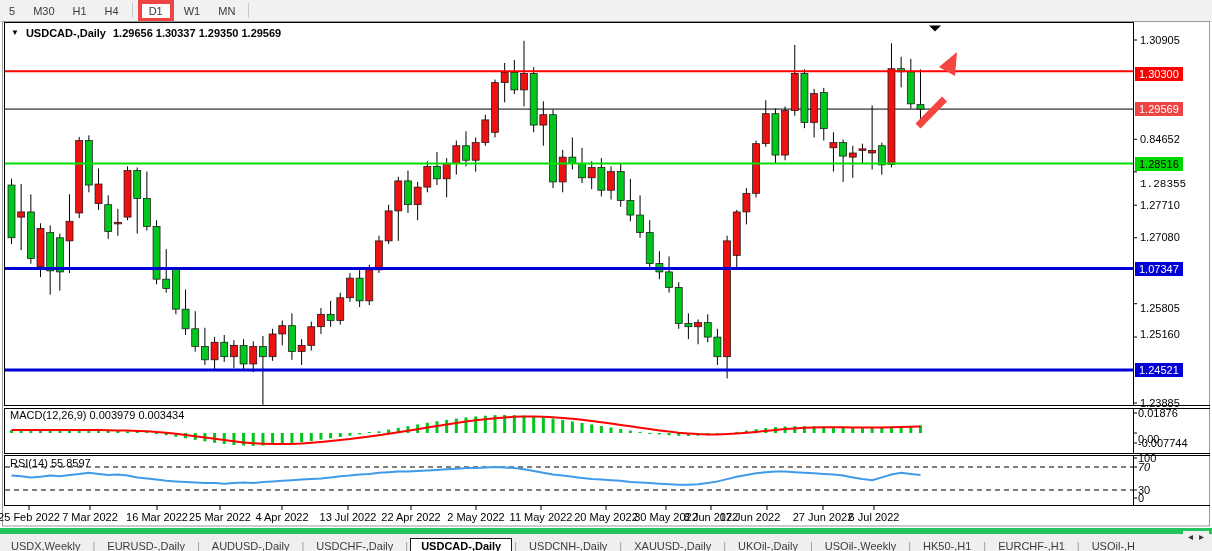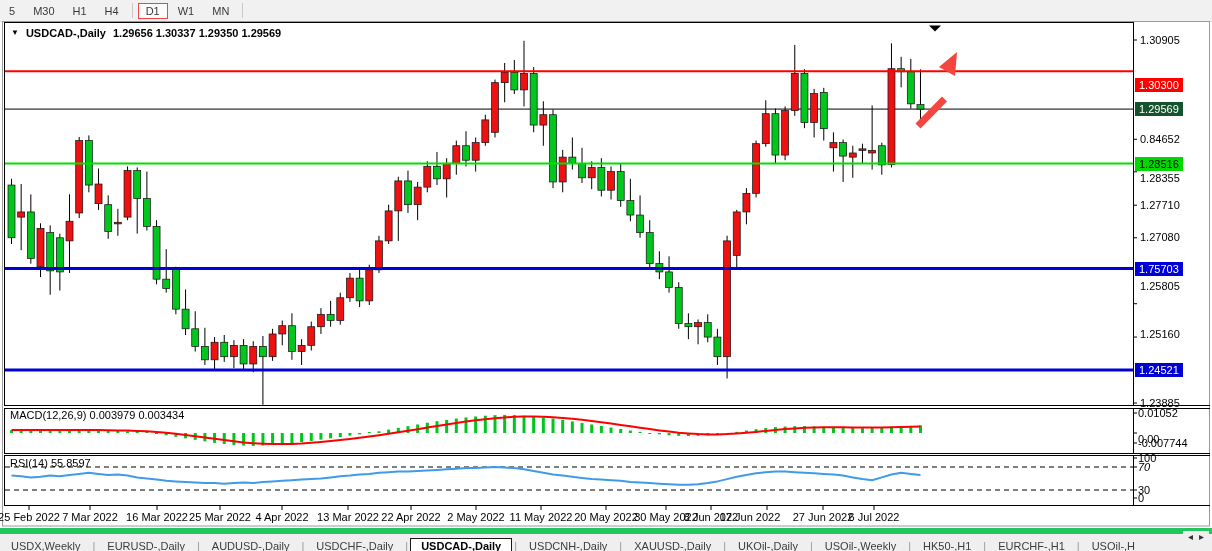--- a/index.html
+++ b/index.html
@@ -1,30 +1,30 @@
 <!DOCTYPE html>
 <html><head>
 <meta charset="utf-8">
 <style>
   html,body{margin:0;padding:0}
   body{width:1212px;height:551px;position:relative;background:#fff;
        font-family:"Liberation Sans",sans-serif;overflow:hidden;-webkit-font-smoothing:none}
   #toolbar{position:absolute;top:0;left:0;width:1212px;height:21px;background:#f1f1f1;
        border-bottom:1px solid #dcdcdc;display:flex;align-items:center;font-size:11px;color:#3a3a3a}
   .tf-btn{padding:2px 8px;margin:0 1px;cursor:default}
-  .tf-btn.active{background:#fbfbfb;border:1px solid #ef4444;padding:1px 7px}
+  .tf-btn.active{background:#fbfbfb;border:4px solid #ef4444;padding:1px 7px}
   .tf-sep{width:1px;height:15px;background:#c9c9c9;margin:0 4px}
   #chart-svg{position:absolute;left:0;top:0}
   #title{position:absolute;left:11px;top:27px;font-size:11px;font-weight:700;color:#000;
        display:flex;align-items:center;gap:7px;z-index:5}
   #title .tri{font-size:8px;position:relative;top:-1px}
   .price-label{position:absolute;left:1140px;font-size:11px;color:#000;height:13px;line-height:13px;z-index:4}
   .price-badge{position:absolute;left:1135px;font-size:11px;height:14px;line-height:14px;
        padding:0 4px;color:#fff;z-index:4;white-space:nowrap}
-  .badge-red{background:#fe0000}.badge-black{background:#14532d}
+  .badge-red{background:#fe0000}.badge-black{background:#ef4444}
   .badge-green{background:#00d800;color:#000}.badge-blue{background:#0000d6}
   .ind-axis-label{position:absolute;left:1138px;font-size:11px;color:#000;height:12px;line-height:12px;z-index:4}
   .date-label{position:absolute;top:511px;font-size:11px;color:#000;transform:translateX(-50%);white-space:nowrap;z-index:4}
   .panel-label{position:absolute;left:10px;font-size:11px;color:#000;z-index:5}
   #macd-label{top:409px}
   #rsi-label{top:457px}
   #tabbar{position:absolute;left:0;top:528px;width:1212px;height:23px;background:#efefef;
        border-top:6px solid #22c55e;display:flex;align-items:center;font-size:11px;color:#3c3c3c;overflow:hidden}
   .tab{padding:2px 11px;white-space:nowrap;cursor:default}
   .tab.active{background:#fff;border:1px solid #1a1a1a;font-weight:700;color:#000;padding:1px 10px;margin:0 1px}
@@ -409,49 +409,49 @@
   <span class="tri">▼</span>
   <span>USDCAD-,Daily</span>
   <span>1.29656 1.30337 1.29350 1.29569</span>
 </div>
 
 <div id="macd-label" class="panel-label">MACD(12,26,9) 0.003979 0.003434</div>
 <div id="rsi-label" class="panel-label">RSI(14) 55.8597</div>
 
 <div id="price-axis">
     <div class="price-label" style="top: 33.5px;">1.30905</div>
-    <div class="price-badge badge-red" style="top: 78px; text-align: right;">1.30300</div>
+    <div class="price-badge badge-red" style="top: 67px; text-align: right;">1.30300</div>
     <div class="price-badge badge-black" style="top: 102.084px;">1.29569</div>
     <div class="price-label" style="top: 132.782px;">0.84652</div>
     <div class="price-badge badge-green" style="top: 156.534px;">1.28516</div>
-    <div class="price-label" style="top: 172px;">1.28355</div>
+    <div class="price-label" style="top: 178px; font-family: Liberation Mono, monospace;">1.28355</div>
     <div class="price-label" style="top: 198.712px;">1.27710</div>
     <div class="price-label" style="top: 231.288px;">1.27080</div>
-    <div class="price-badge badge-blue" style="top: 261.556px;">1.75703</div>
-    <div class="price-label" style="top: 280px;">1.25805</div>
+    <div class="price-badge badge-blue" style="top: 261.556px;">1.07347</div>
+    <div class="price-label" style="top: 302px;">1.25805</div>
     <div class="price-label" style="top: 328px;">1.25160</div>
     <div class="price-badge badge-blue" style="top: 363.113px;">1.24521</div>
     <div class="price-label" style="top: 396.5px;">1.23885</div>
   </div>
 <div id="ind-axis">
-    <div class="ind-axis-label" style="top: 407.012px;">0.01052</div>
+    <div class="ind-axis-label" style="top: 407.012px;">0.01876</div>
     <div class="ind-axis-label" style="top: 409px; margin-top: 24px;">0.00</div>
     <div class="ind-axis-label" style="top: 437px;">-0.007744</div>
     <div class="ind-axis-label" style="top: 452px;">100</div>
     <div class="ind-axis-label" style="top: 461px; font-style: italic;">70</div>
     <div class="ind-axis-label" style="top: 484px;">30</div>
     <div class="ind-axis-label" style="top: 492px;">0</div>
   </div>
 <div id="date-axis">
     <div class="date-label" style="left: 29px;">25 Feb 2022</div>
     <div class="date-label" style="left: 90px;">7 Mar 2022</div>
     <div class="date-label" style="left: 157px;">16 Mar 2022</div>
     <div class="date-label" style="left: 220px;">25 Mar 2022</div>
     <div class="date-label" style="left: 282px;">4 Apr 2022</div>
-    <div class="date-label" style="left: 348px;">13 Mar 2022</div>
+    <div class="date-label" style="left: 348px;">13 Jul 2022</div>
     <div class="date-label" style="left: 411px;">22 Apr 2022</div>
     <div class="date-label" style="left: 476px;">2 May 2022</div>
     <div class="date-label" style="left: 541px;">11 May 2022</div>
     <div class="date-label" style="left: 606px;">20 May 2022</div>
     <div class="date-label" style="left: 666px;">30 May 2022</div>
     <div class="date-label" style="left: 711px;">8 Jun 2022</div>
     <div class="date-label" style="left: 734px; padding-left: 32px;">17 Jun 2022</div>
     <div class="date-label" style="left: 823px;">27 Jun 2022</div>
     <div class="date-label" style="left: 874px;">6 Jul 2022</div>
   </div>

